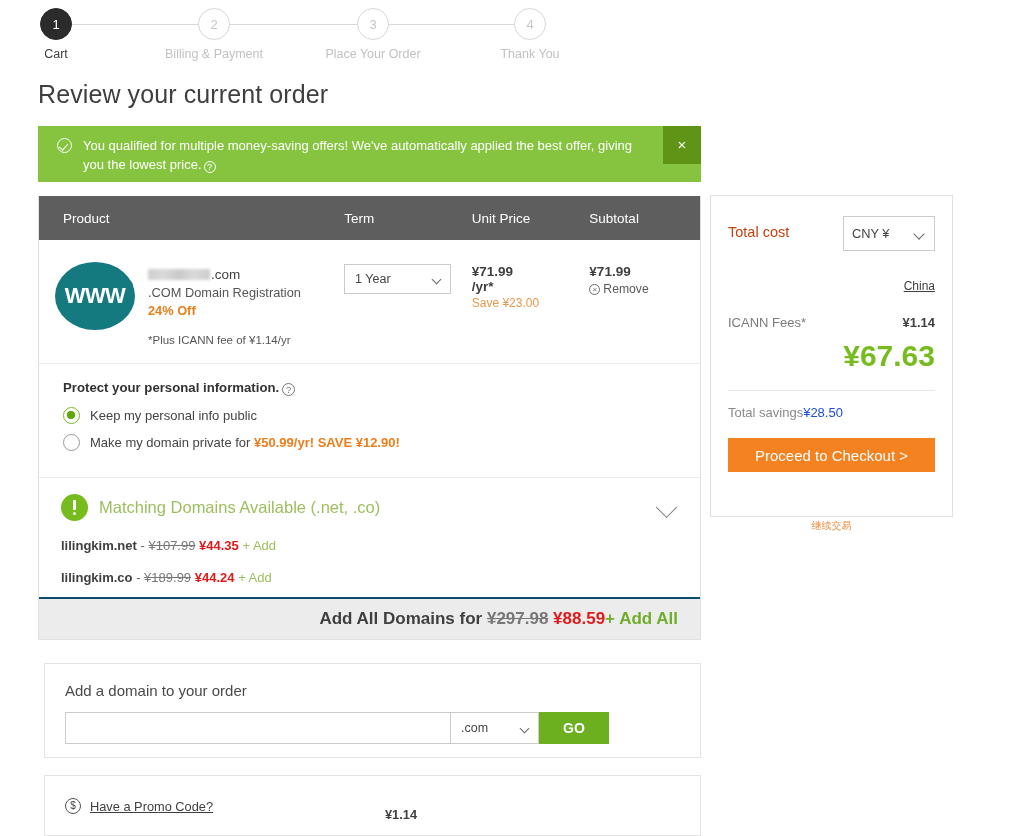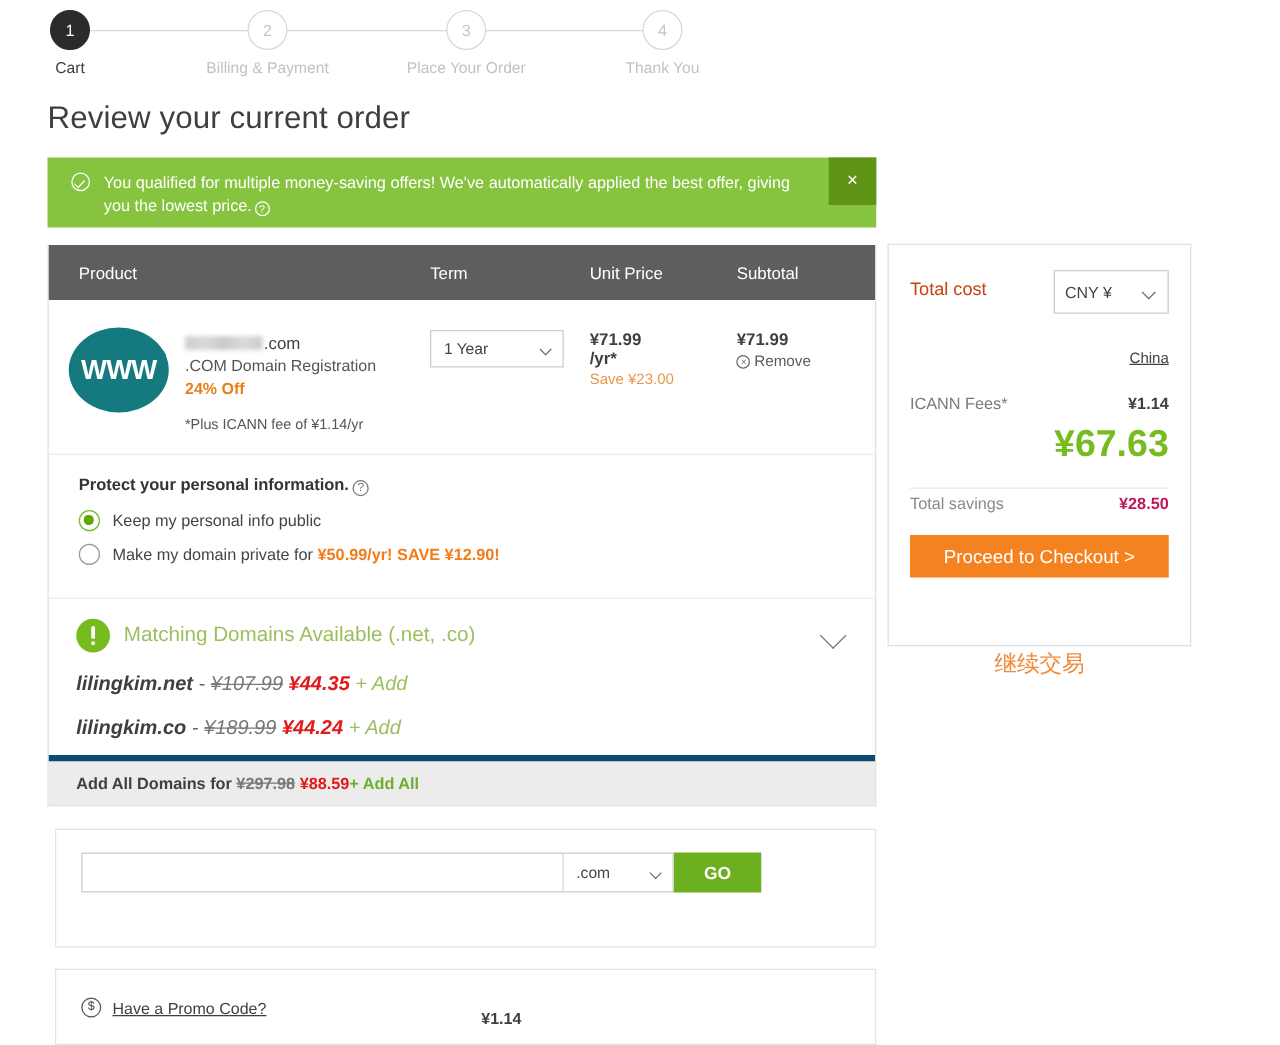--- a/index.html
+++ b/index.html
@@ -214,30 +214,30 @@
     width: 3px; height: 3px; background: #fff; border-radius: 50%;
   }
   .match-title { font-size: 16.5px; color: #9cbf5e; }
   .match-chev {
     position: absolute; right: 26px; top: 22px;
     width: 15px; height: 15px;
     border: solid #7a7a7a; border-width: 0 1.6px 1.6px 0;
     transform: rotate(45deg);
   }
   .match-row {
-    padding: 5px 22px 12px 22px; font-size: 16px; color: #666; font-style: italic;
+    padding: 5px 22px 12px 22px; font-size: 13px; color: #666;
   }
   .md-name { font-weight: 700; color: #3f3f3f; }
   .md-old { color: #777; text-decoration: line-through; }
   .md-new { color: #e01a1a; font-weight: 700; }
   .md-add { color: #9cbf5e; }
   .match-foot {
-    background: #ececec; border-top: 5px solid #0c4a6e;
-    padding: 10px 22px; display: flex; justify-content: flex-start;
-    font-size: 13px; color: #3f3f3f; font-weight: 700;
+    background: #ececec; border-top: 2px solid #0c4a6e;
+    padding: 10px 22px; display: flex; justify-content: flex-end;
+    font-size: 17px; color: #3f3f3f; font-weight: 700;
   }
   .match-foot .addall { color: #6fae2b; }
 
   
   .add-card {
     position: absolute; left: 44px; top: 663px;
     width: 657px; height: 95px;
     border: 1px solid #e3e3e3; background: #fff;
     padding: 18px 20px;
   }
@@ -314,34 +314,34 @@
     margin-top: 22px; font-size: 13px;
   }
   .sum-fee .lbl { color: #7a7a7a; }
   .sum-fee .val { color: #3f3f3f; font-weight: 700; }
   .grand {
     text-align: right; color: #77bc1f;
     font-size: 30px; font-weight: 700; margin-top: 9px;
   }
   .sum-divider { border-top: 1px solid #e6e6e6; margin-top: 17px; }
   .sum-sav {
-    display: flex; justify-content: space-between;
-    margin-top: 4px; font-size: 13px;
+    display: flex; 
+    margin-top: 14px; font-size: 13px;
   }
   .sum-sav .lbl { color: #8a8a8a; }
-  .sum-sav .val { color: #be185d; font-weight: 700; }
+  .sum-sav .val { color: #1d4ed8; font-weight: 400; }
   .checkout-btn {
     margin-top: 18px; width: 100%; height: 34px;
     background: #f58220; color: #fff; border: none;
     font-size: 15px; cursor: pointer;
     font-family: "Liberation Sans", sans-serif;
   }
   .continue-link {
     position: absolute; left: 710px; top: 519px; width: 243px;
-    text-align: center; font-size: 18px; color: #f08a3a; cursor: pointer;
+    text-align: center; font-size: 10px; color: #f08a3a; cursor: pointer;
   }
 </style>
 </head>
 <body>
 
 <div class="page">
 
   <div class="steps">
     <div class="steps-track"></div>
 
@@ -455,20 +455,21 @@
       <div>
         <span>Add All Domains for</span>
         <span class="md-old">¥297.98</span>
         <span class="md-new">¥88.59</span>
       </div>
       <div class="addall">+ Add All</div>
     </div>
   </div>
 
   <div class="add-card">
+    <div class="add-title">Add a domain to your order</div>
     <div class="add-row">
       <input class="dom-input" type="text" placeholder="" style="">
       <div class="tld-box">
         <span>.com</span>
         <span class="chev"></span>
       </div>
       <button class="go-btn">GO</button>
     </div>
   </div>
 

